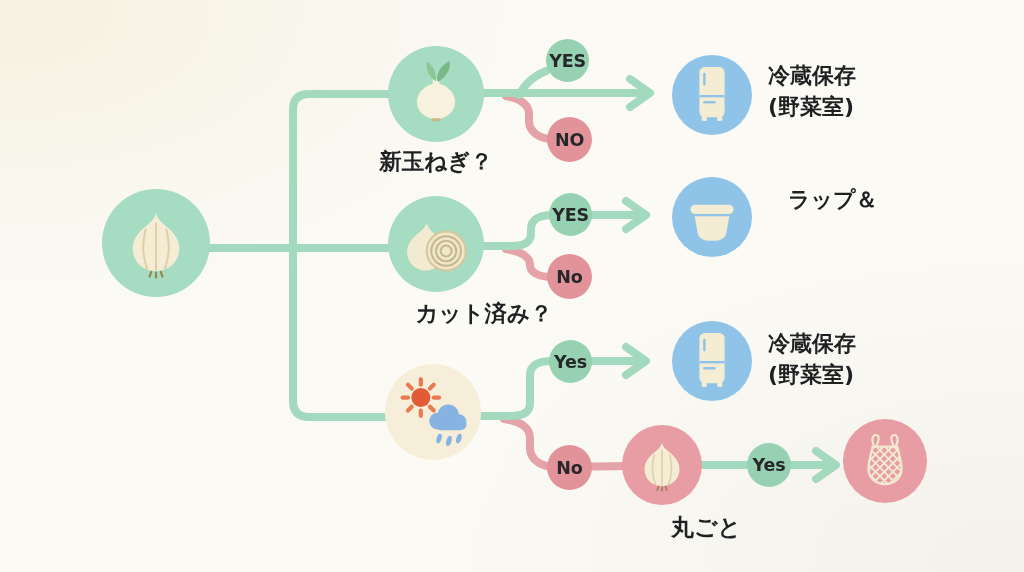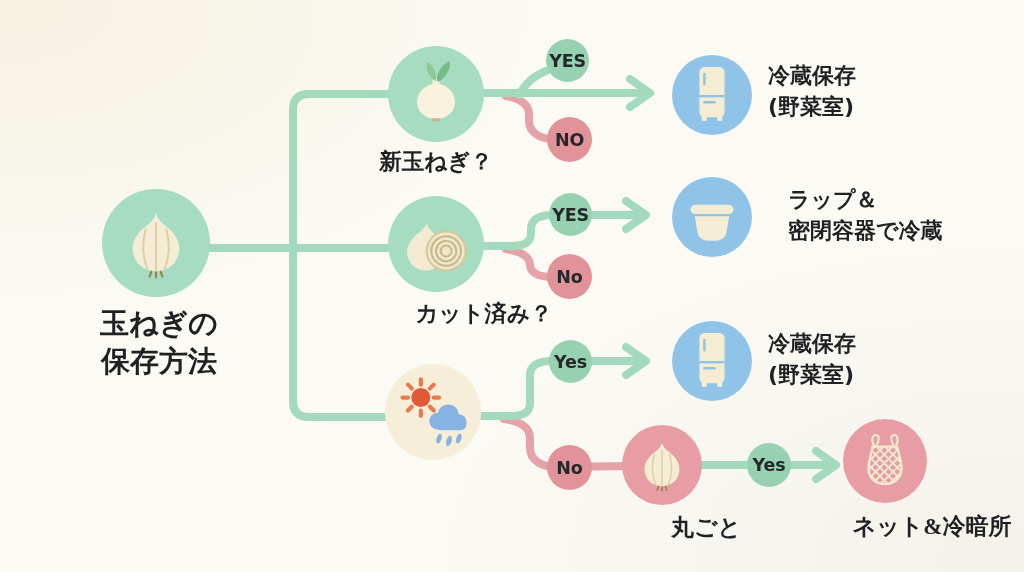--- a/index.html
+++ b/index.html
@@ -183,37 +183,31 @@
   </div>
 
   <div class="badge b-green" style="left:546px;top:39px;width:43px;height:43px;">YES</div>
   <div class="badge b-pink" style="left:547px;top:117px;width:45px;height:45px;">NO</div>
   <div class="badge b-green" style="left:549px;top:193px;width:43px;height:43px;">YES</div>
   <div class="badge b-pink" style="left:547px;top:254px;width:45px;height:45px;">No</div>
   <div class="badge b-green" style="left:549px;top:340px;width:43px;height:43px;">Yes</div>
   <div class="badge b-pink" style="left:547px;top:445px;width:45px;height:45px;">No</div>
   <div class="badge b-green" style="left:747px;top:443px;width:44px;height:44px;">Yes</div>
 
-  <div class="lbl title" style="left:40px;top:304px;width:238px;">
-    <span>玉ねぎの</span>
-    <span>保存方法</span>
-  </div>
 
   <div class="lbl center q-label" style="left:436px;top:146px;">新玉ねぎ？</div>
   <div class="lbl center q-label" style="left:436px;top:298px;margin-left:48px;">カット済み？</div>
 
   <div class="lbl result-text" style="left:768px;top:60px;">
     <span>冷蔵保存</span>
     <span>(野菜室)</span>
   </div>
   <div class="lbl result-text" style="left:768px;top:184px;margin-left:20px;">
     <span>ラップ＆</span>
-    <span>密閉容器で冷蔵</span>
   </div>
   <div class="lbl result-text" style="left:768px;top:328px;">
     <span>冷蔵保存</span>
     <span>(野菜室)</span>
   </div>
 
   <div class="lbl center small-label" style="left:662px;top:512px;">丸ごと</div>
-  <div class="lbl center small-label" style="left:888px;top:511px;">ネット&amp;冷暗所</div>
 
 </div>
 
 </body></html>

